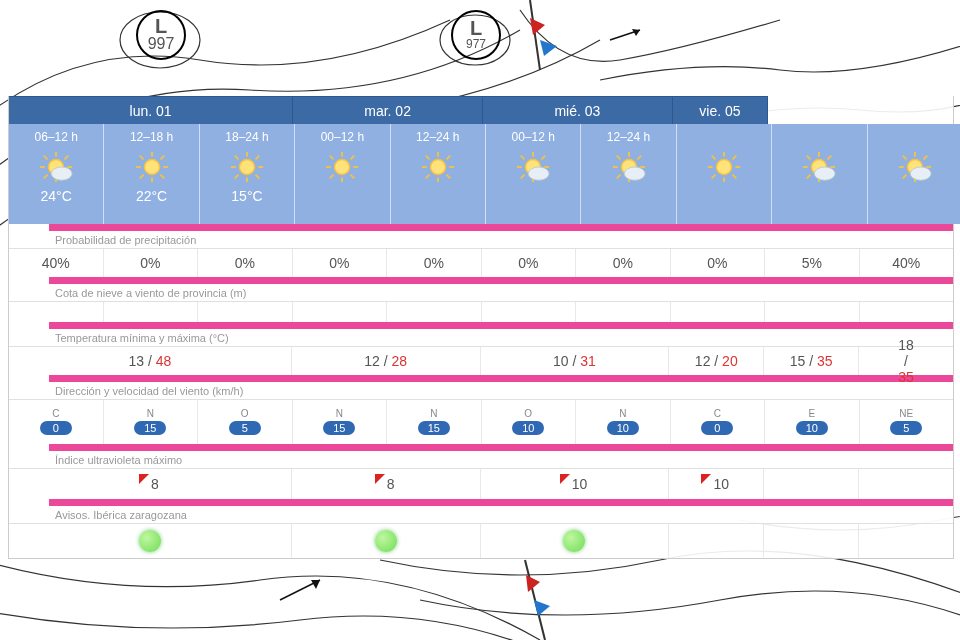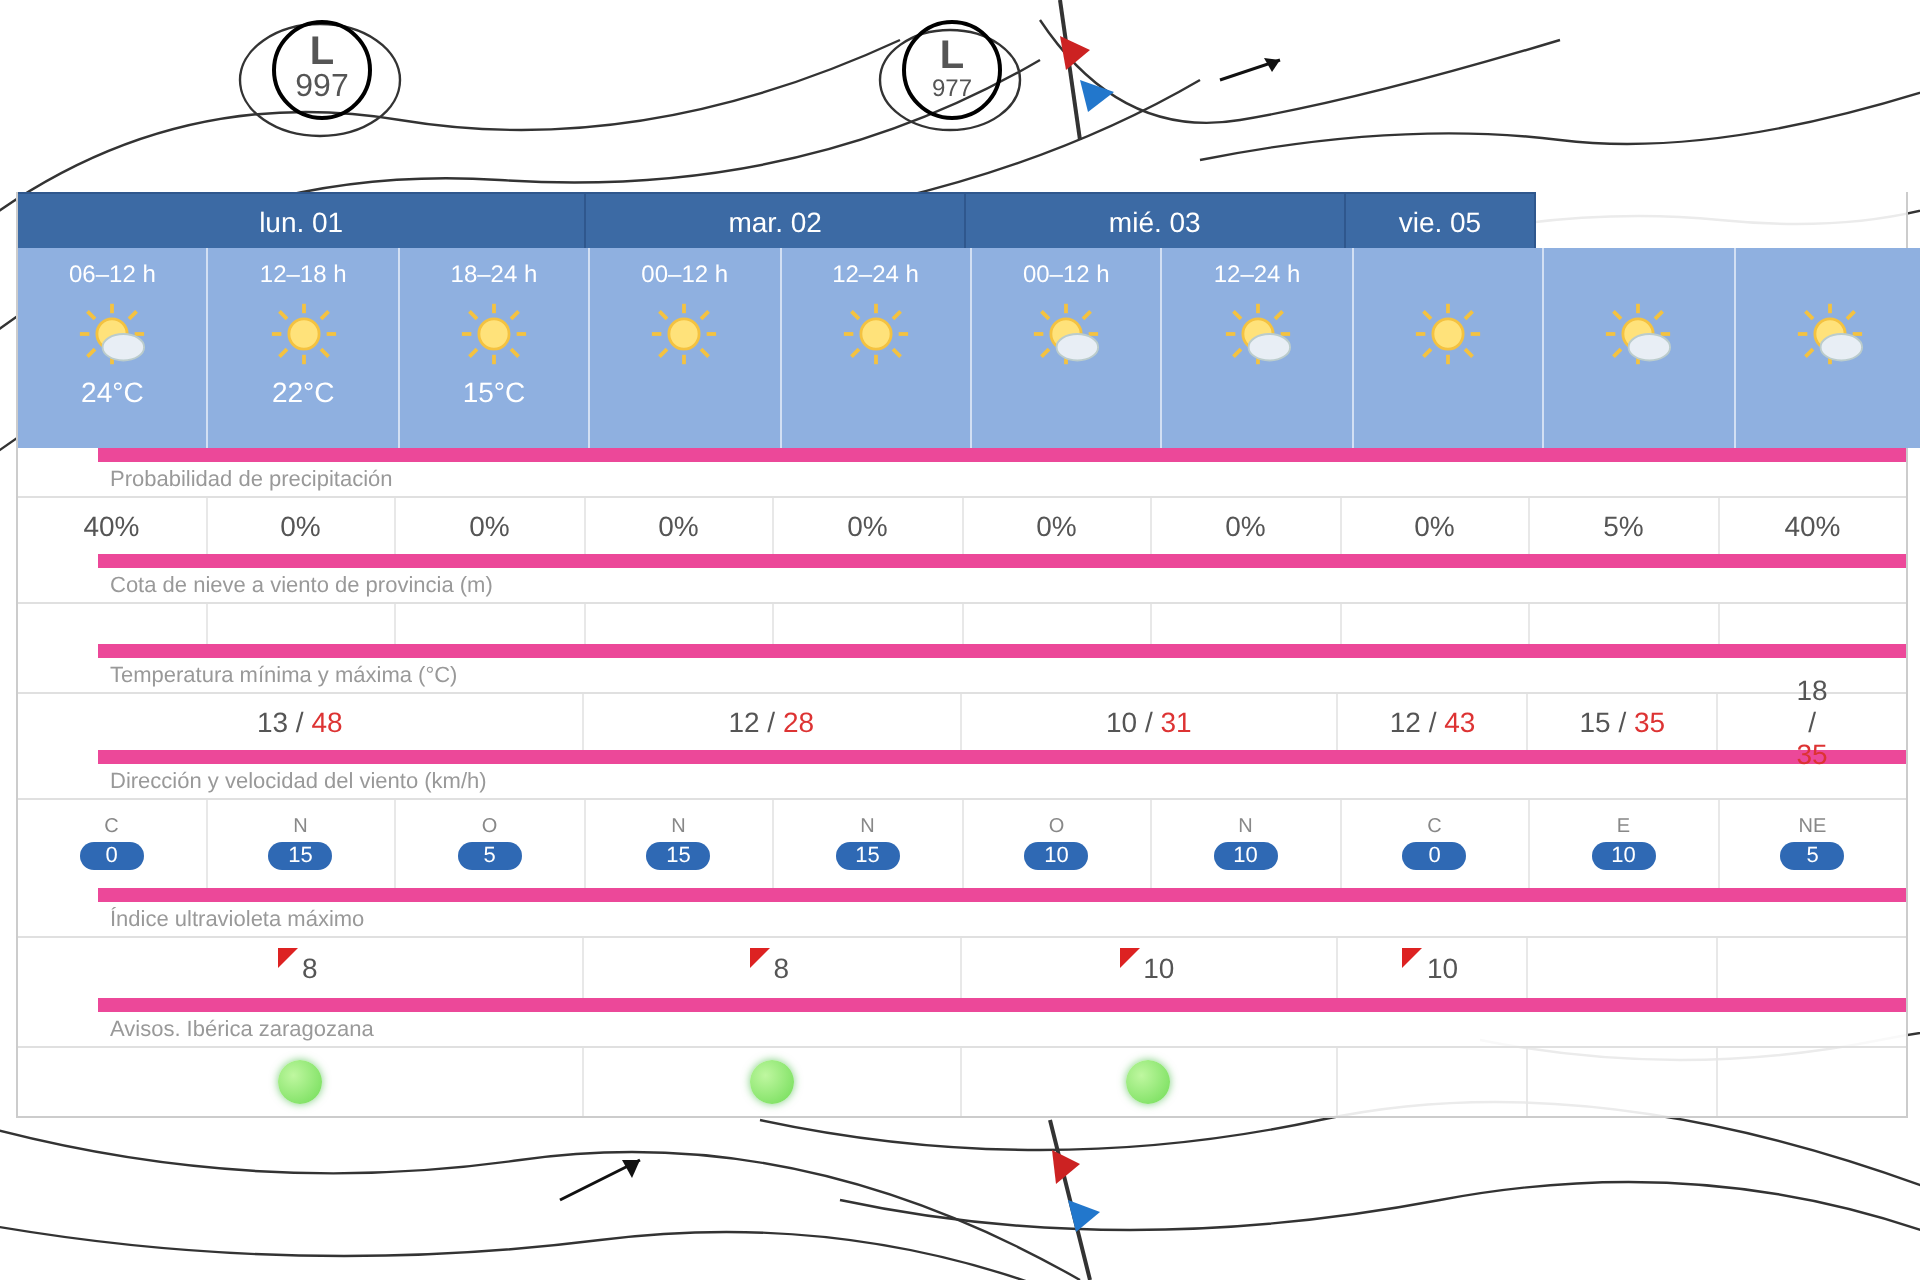--- a/index.html
+++ b/index.html
@@ -326,21 +326,21 @@
         <span class="tmax">28</span>
       </div>
       <div class="cell" style="width: 188.8px;">
         <span class="tmin">10</span>
         <span>&nbsp;/&nbsp;</span>
         <span class="tmax">31</span>
       </div>
       <div class="cell" style="width: 94.4px;">
         <span class="tmin">12</span>
         <span>&nbsp;/&nbsp;</span>
-        <span class="tmax">43</span>
+        <span class="tmax">20</span>
       </div>
       <div class="cell" style="width: 94.4px;">
         <span class="tmin">15</span>
         <span>&nbsp;/&nbsp;</span>
         <span class="tmax">35</span>
       </div>
       <div class="cell" style="width: 94.4px; flex-direction: column;">
         <span class="tmin">18</span>
         <span>&nbsp;/&nbsp;</span>
         <span class="tmax">35</span>

